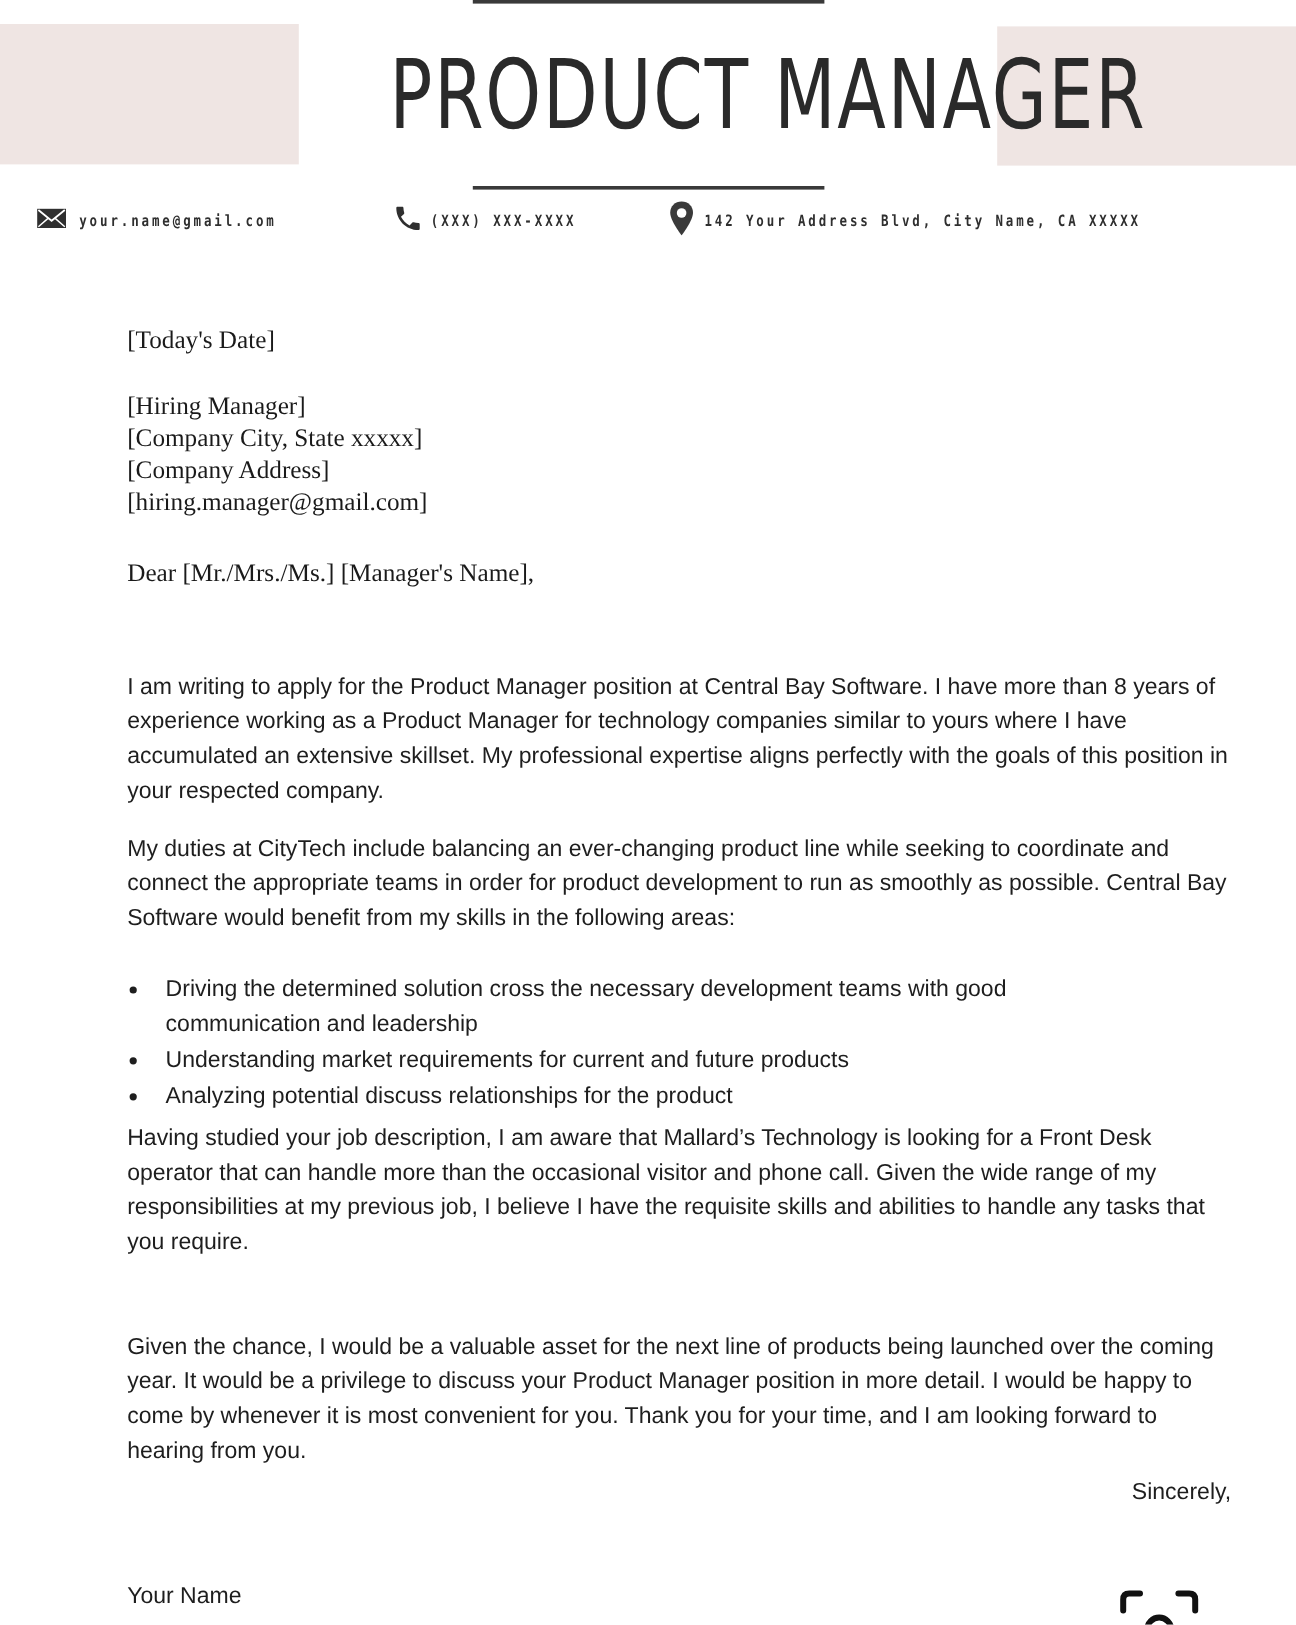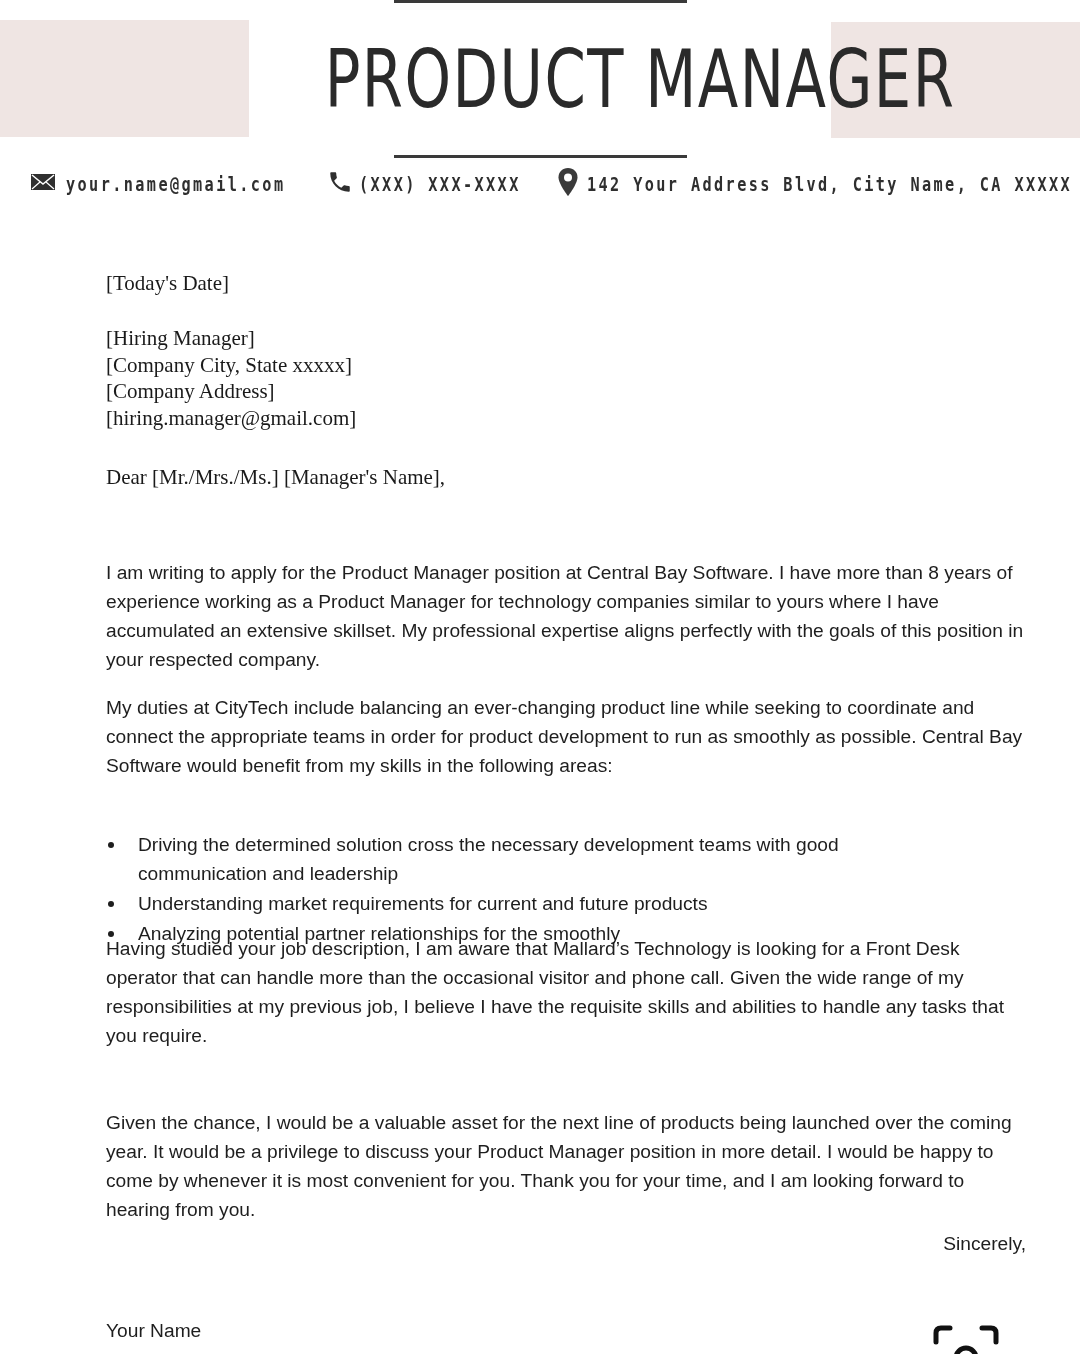--- a/index.html
+++ b/index.html
@@ -15,21 +15,21 @@
 
   .title {
     position: absolute; left: 249px; top: 30px; width: 582px; text-align: center;
     font-family: "DejaVu Sans", sans-serif; font-weight: 400;
     font-size: 80px; line-height: 100px; color: #2a2a2a;
     letter-spacing: 2px; transform: scaleX(0.74); transform-origin: center;
     white-space: nowrap;
   }
 
   .contact { position: absolute; top: 166px; height: 36px; display: flex; align-items: center;
-    font-family: "DejaVu Sans Mono", monospace; font-size: 19px; color: #2f2f2f; font-weight: bold; white-space: nowrap; }
+    font-family: "DejaVu Sans Mono", monospace; font-size: 13px; color: #2f2f2f; font-weight: bold; white-space: nowrap; }
   .contact .txt { letter-spacing: 3px; transform: scaleX(0.8); transform-origin: left center; display: inline-block; }
   .contact-email { left: 30px; }
   .contact-phone { left: 327px; }
   .contact-address { left: 557px; }
   .ico { display: inline-block; margin-right: 10px; }
 
   .doc { position: absolute; left: 106px; width: 920px; }
   .serif { font-family: "Liberation Serif", serif; font-size: 21px; line-height: 26.5px; color: #1a1a1a; }
   .sans { font-family: "Liberation Sans", sans-serif; font-size: 19.2px; line-height: 29px; color: #1e1e1e; }
   .para { margin: 0; }
@@ -39,21 +39,21 @@
   .salutation { top: 464px; }
   .p1 { top: 558px; }
   .p2 { top: 693px; }
   .bullets { top: 810px; }
   .p3 { top: 934px; }
   .p4 { top: 1108px; }
   .closing { top: 1229px; text-align: right; }
   .signature { top: 1316px; }
 
   ul.bl { list-style: none; margin: 0; padding: 0; }
-  ul.bl li { position: relative; padding-left: 32px; margin-top: 20px; }
+  ul.bl li { position: relative; padding-left: 32px; }
   ul.bl li::before { content: ""; position: absolute; left: 2px; top: 12px; width: 6px; height: 6px; border-radius: 50%; background: #1e1e1e; }
 
   .scan-btn { position: absolute; left: 932px; top: 1324px; width: 68px; height: 30px; overflow: hidden; }
 </style>
 </head>
 <body>
 
 <div class="band band-left"></div>
 <div class="band band-right"></div>
 <div class="rule rule-top"></div>
@@ -102,21 +102,21 @@
 
 <div class="doc serif salutation">Dear [Mr./Mrs./Ms.] [Manager's Name],</div>
 
 <p class="doc sans para p1">I am writing to apply for the Product Manager position at Central Bay Software. I have more than 8 years of experience working as a Product Manager for technology companies similar to yours where I have accumulated an extensive skillset. My professional expertise aligns perfectly with the goals of this position in your respected company.</p>
 <p class="doc sans para p2">My duties at CityTech include balancing an ever-changing product line while seeking to coordinate and connect the appropriate teams in order for product development to run as smoothly as possible. Central Bay Software would benefit from my skills in the following areas:</p>
 
 <div class="doc sans bullets" style="width:790px">
   <ul class="bl">
     <li>Driving the determined solution cross the necessary development teams with good communication and leadership</li>
     <li style="margin-top:1px">Understanding market requirements for current and future products</li>
-    <li style="margin-top:1px">Analyzing potential partner relationships for the smoothly</li>
+    <li style="margin-top:1px">Analyzing potential discuss relationships for the product</li>
   </ul>
 </div>
 
 <p class="doc sans para p3">Having studied your job description, I am aware that Mallard’s Technology is looking for a Front Desk operator that can handle more than the occasional visitor and phone call. Given the wide range of my responsibilities at my previous job, I believe I have the requisite skills and abilities to handle any tasks that you require.</p>
 <p class="doc sans para p4">Given the chance, I would be a valuable asset for the next line of products being launched over the coming year. It would be a privilege to discuss your Product Manager position in more detail. I would be happy to come by whenever it is most convenient for you. Thank you for your time, and I am looking forward to hearing from you.</p>
 
 <div class="doc sans closing">Sincerely,</div>
 <div class="doc sans signature">Your Name</div>
 
 <div class="scan-btn">

